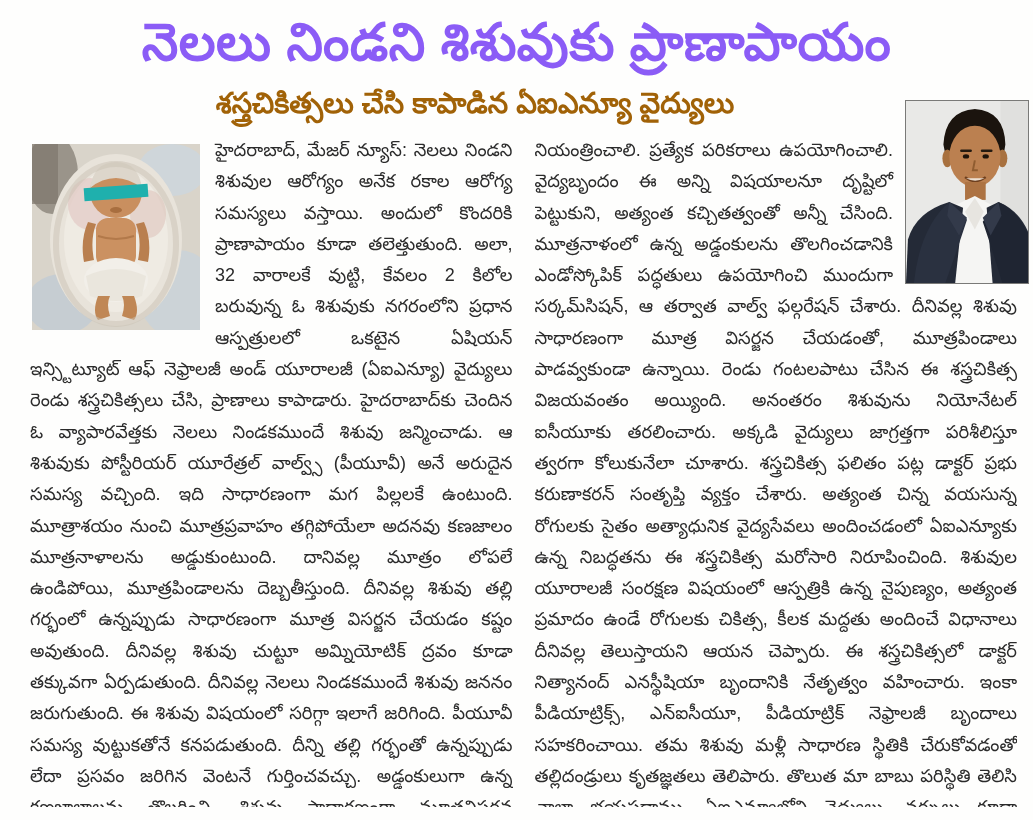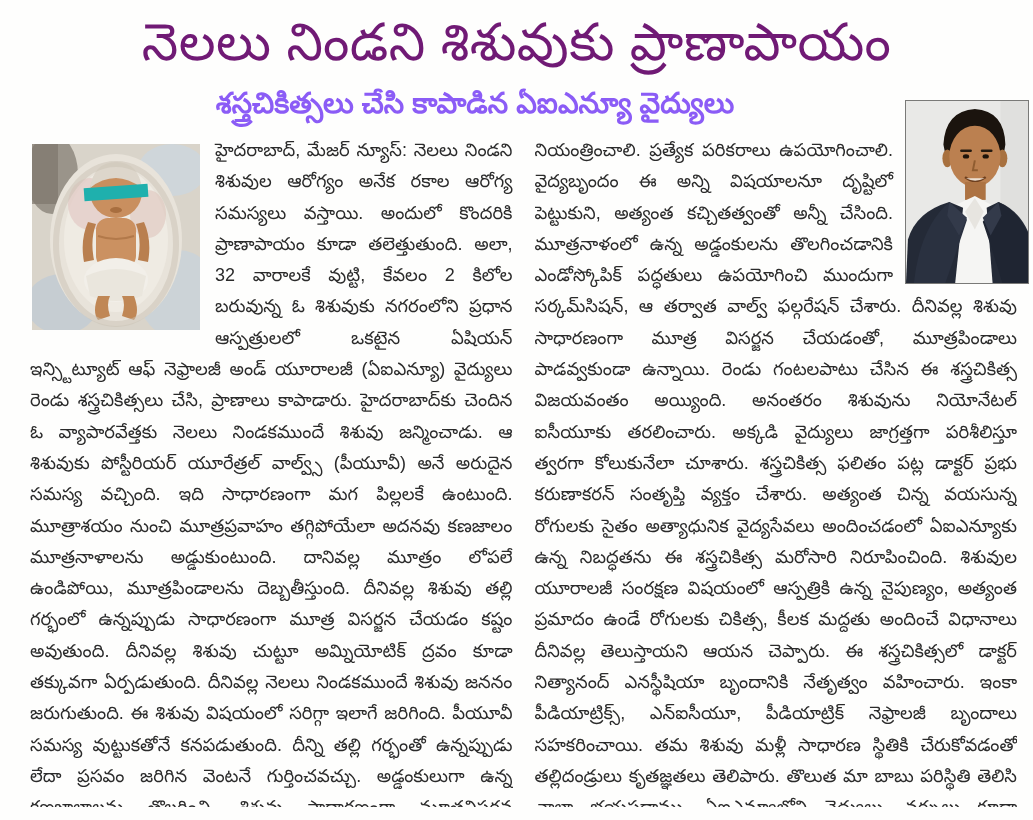--- a/index.html
+++ b/index.html
@@ -13,37 +13,37 @@
     height: 820px;
     margin: 0 auto;
     background: #fefefd;
     overflow: hidden;
     font-family: "Liberation Sans", "DejaVu Sans", sans-serif;
   }
   .headline {
     margin: 6px 12px 0 12px;
     font-size: 52px;
     line-height: 72px;
-    font-weight: 400;
+    font-weight: 700;
     text-align: center;
-    color: #701a75;
+    color: #8b5cf6;
     letter-spacing: 0.5px;
     white-space: nowrap;
   }
   .subrow {
     margin: 2px 0 0 0;
   }
   .subheadline {
     margin: 0 0 0 45px;
     width: 860px;
     font-size: 29px;
     line-height: 46px;
     font-weight: 700;
     text-align: center;
-    color: #8b5cf6;
+    color: #a16207;
     white-space: nowrap;
   }
   .doctor-fig {
     position: absolute;
     top: 100px;
     right: 4px;
     width: 124px;
     height: 184px;
     margin: 0;
     padding: 0;

